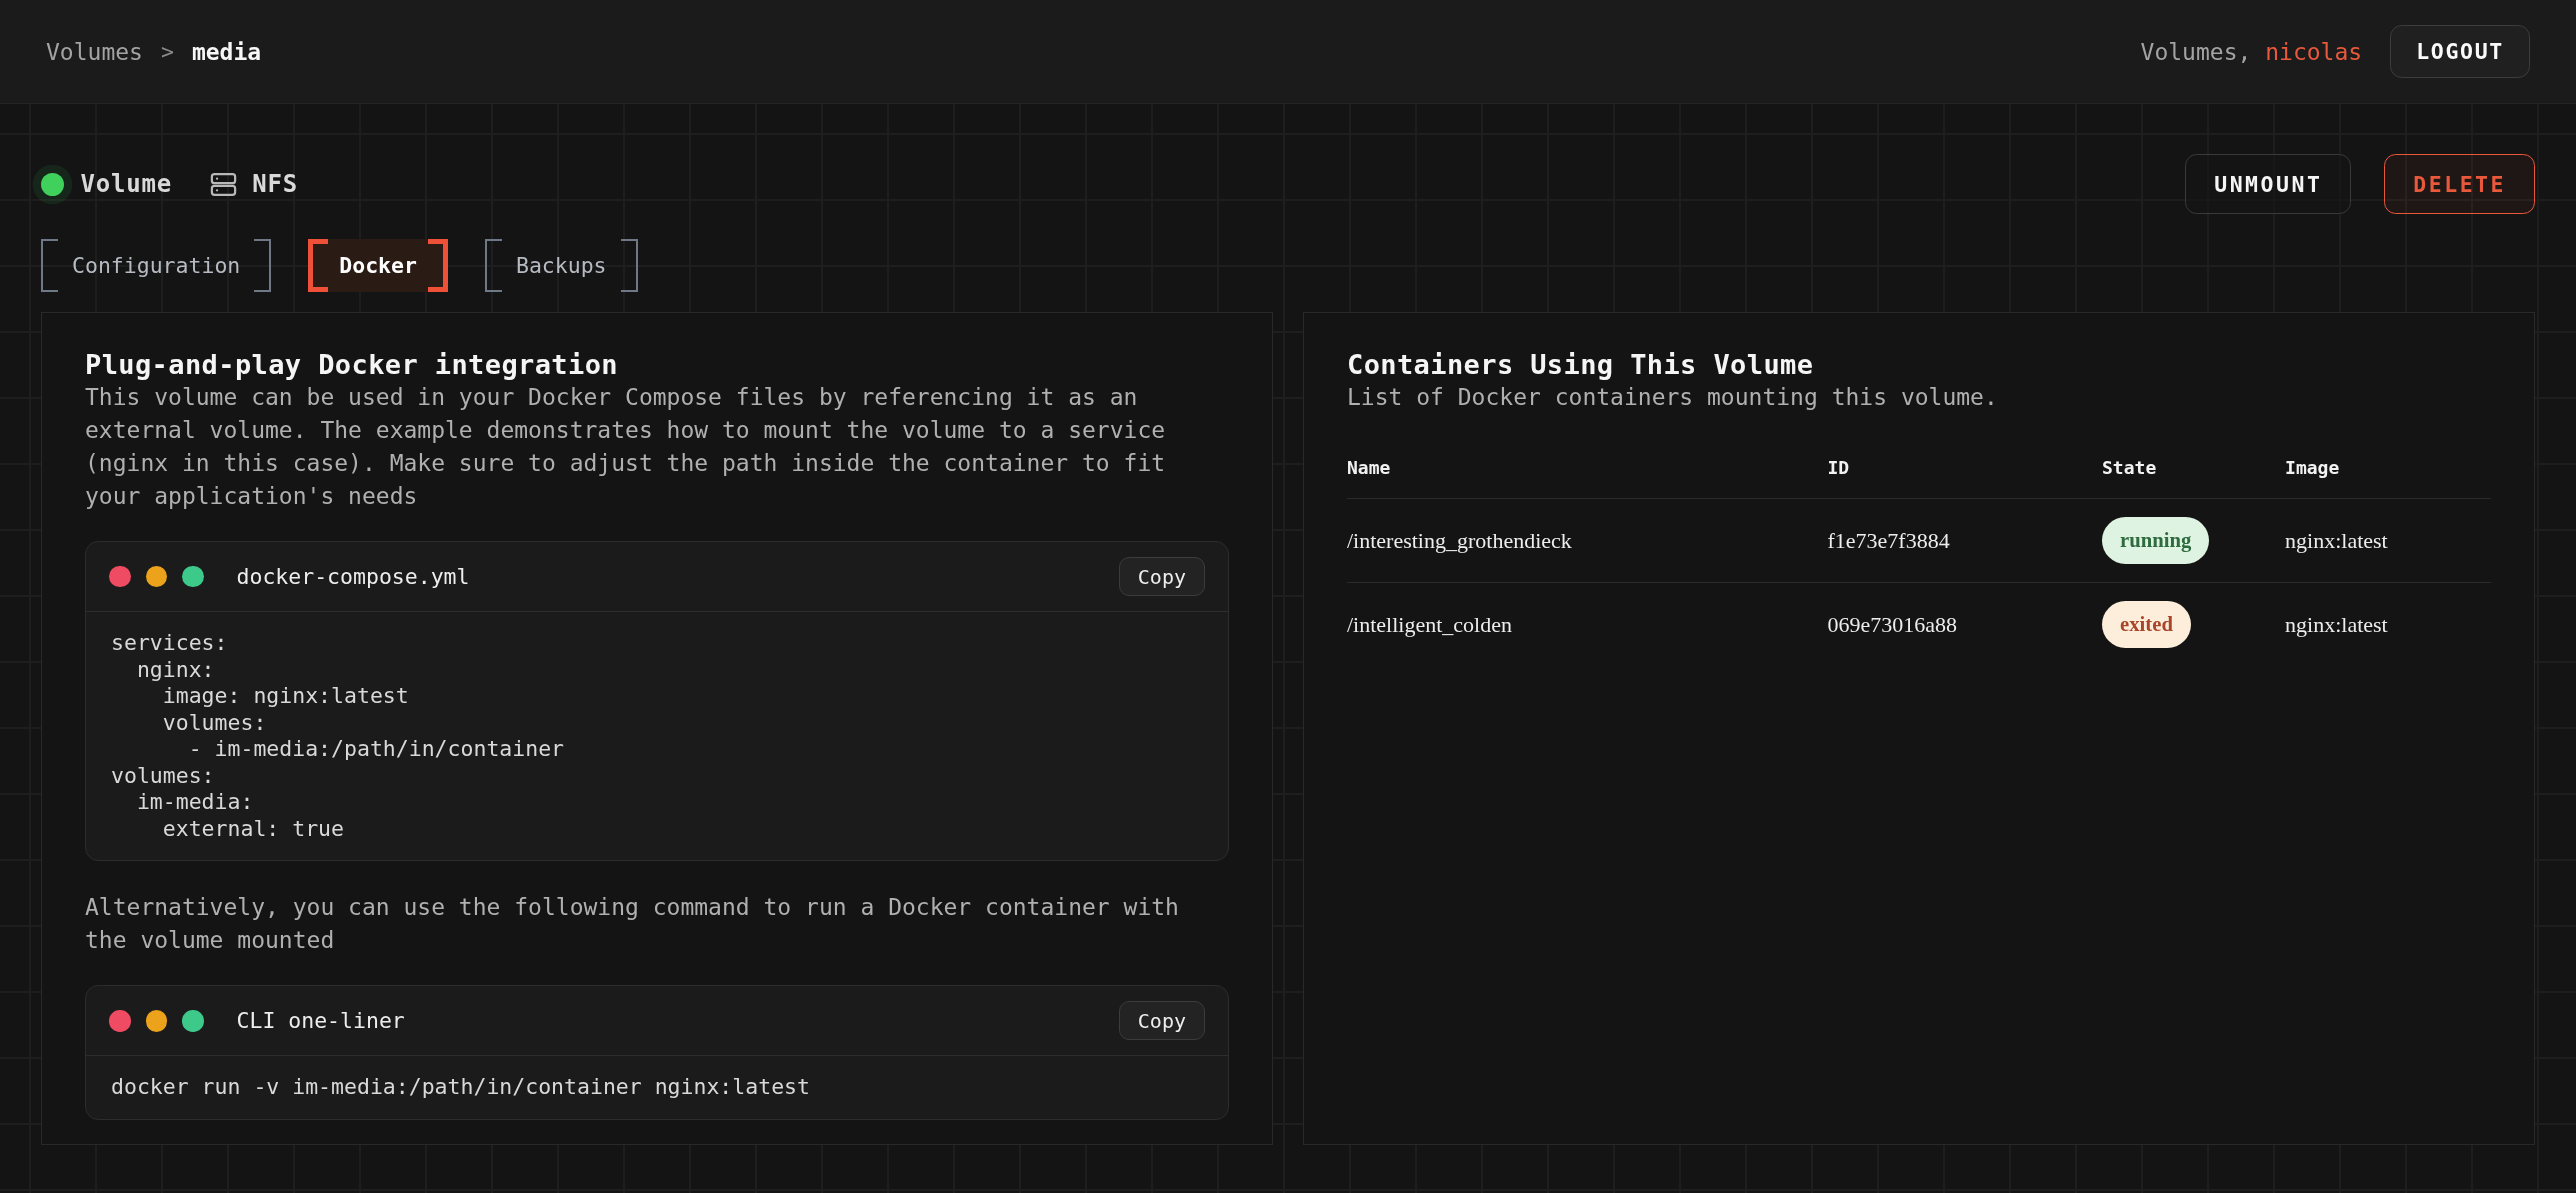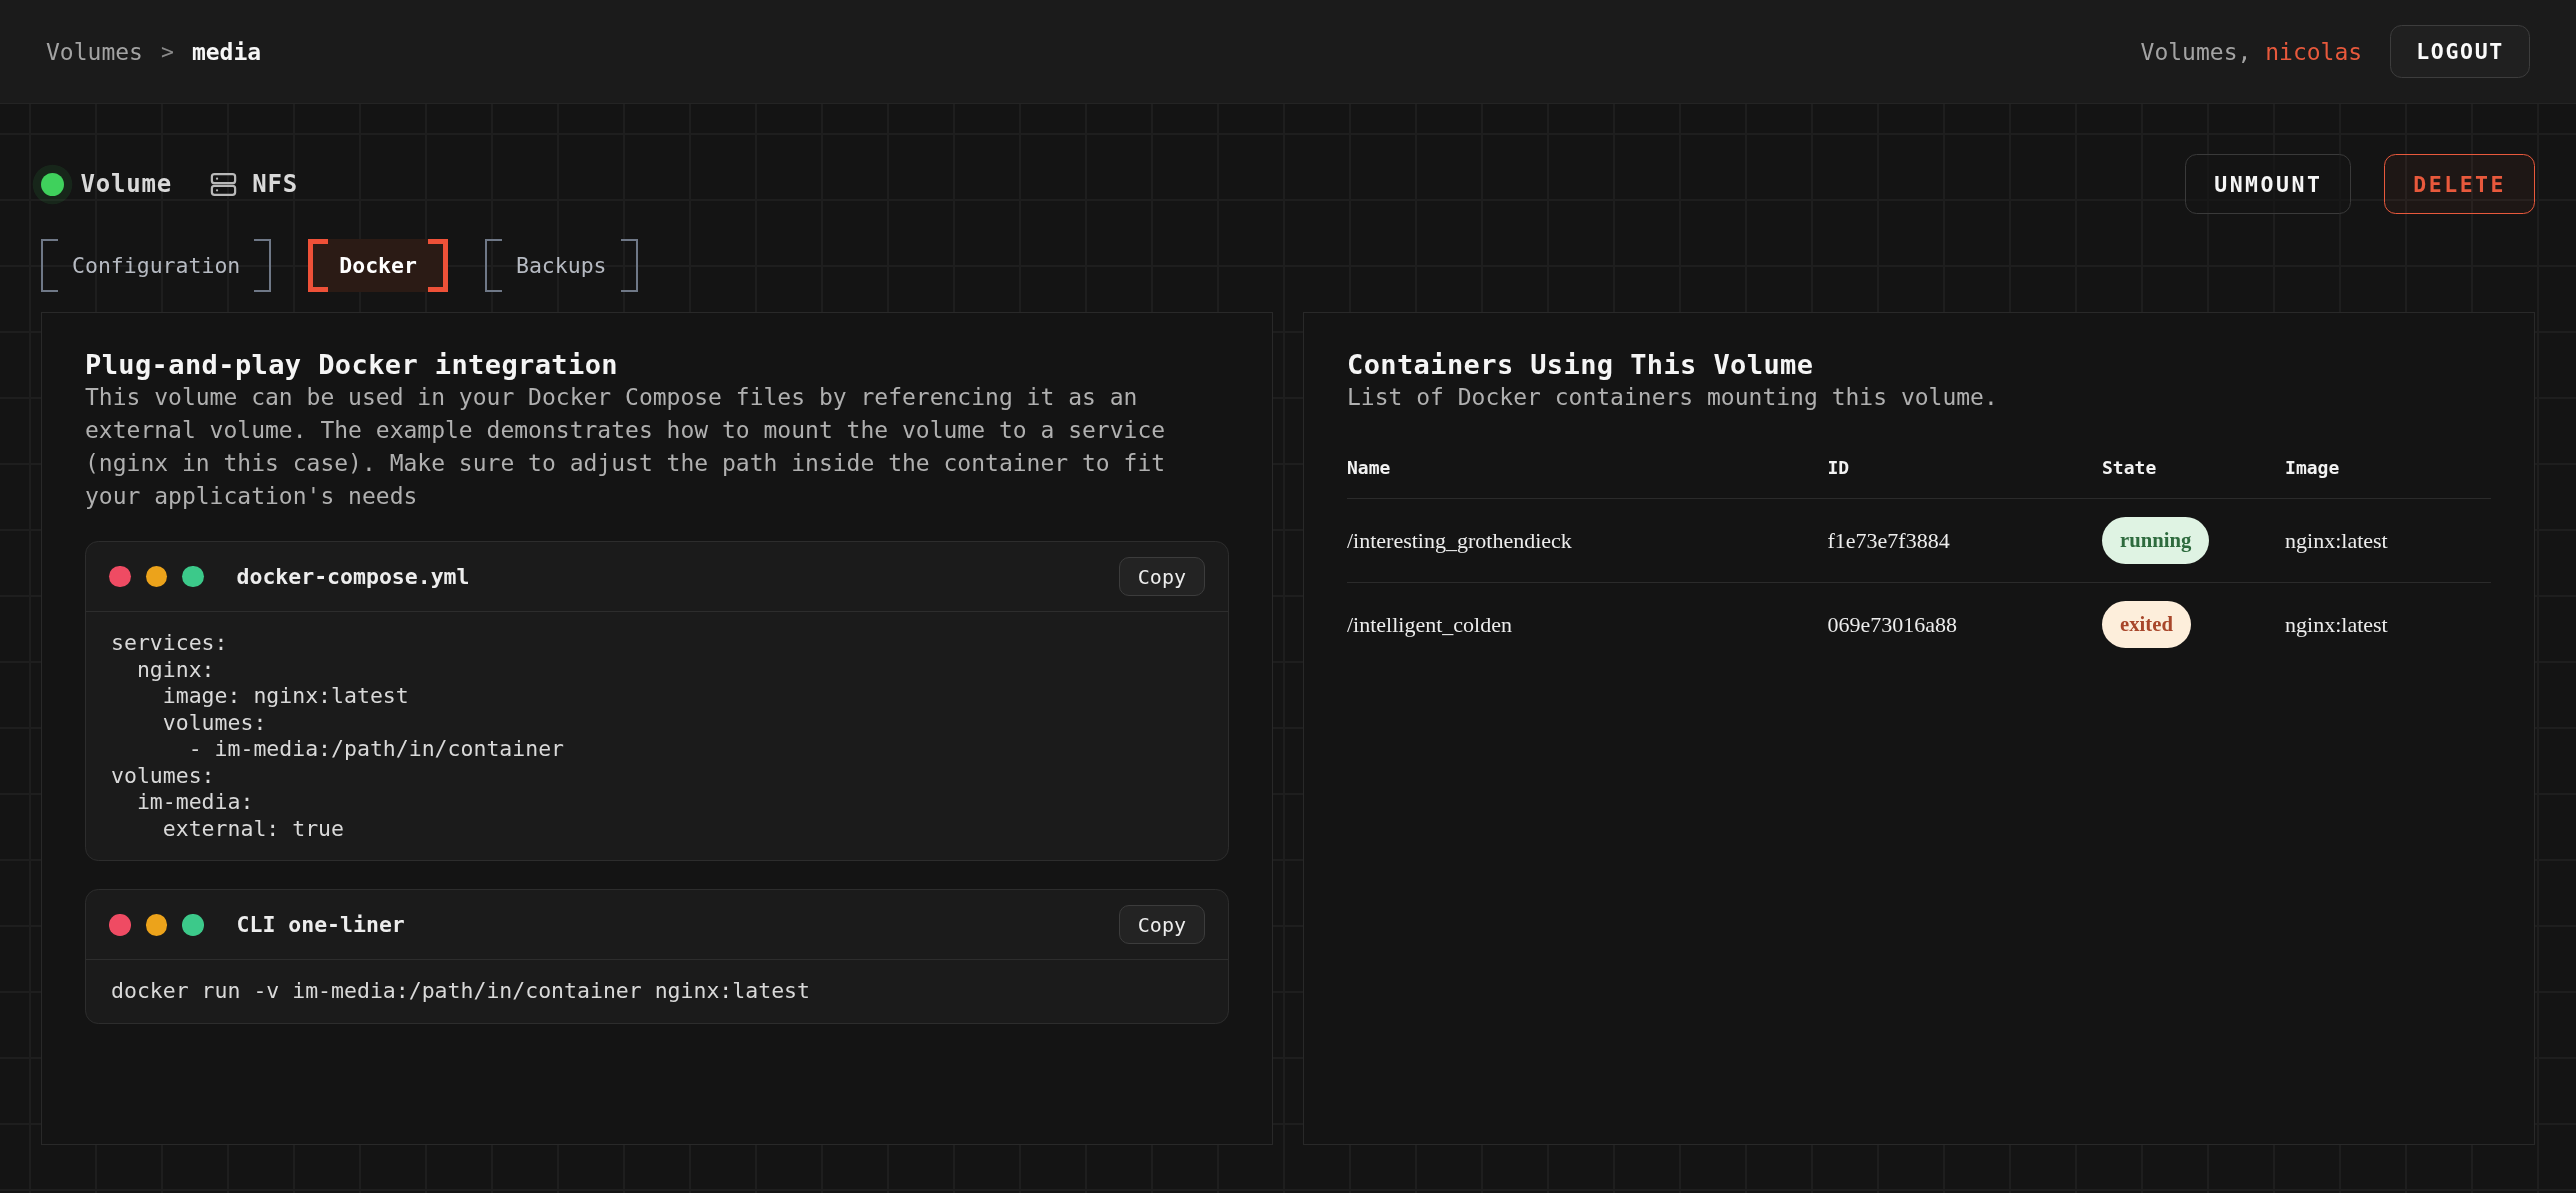--- a/index.html
+++ b/index.html
@@ -97,21 +97,21 @@
   }
   .codeblock-header {
     display:flex; align-items:center; padding:15px 23px;
     border-bottom:1.7px solid #2d2d2d;
   }
   .traffic { display:flex; align-items:center; gap:15px; }
   .light { width:21.5px; height:21.5px; border-radius:50%; }
   .light.red { background:#ef4b63; }
   .light.yellow { background:#eca31b; }
   .light.green { background:#3cc98a; }
-  .code-filename { margin-left:33px; font-size:21.5px; font-weight:bold; color:#ededed; }
+  .code-filename { margin-left:33px; font-size:21.5px; font-weight:normal; color:#ededed; }
   .copy-btn {
     margin-left:auto; background:#232323; border:1.7px solid #3c3c3c; border-radius:10px;
     color:#ededed; font-family:inherit; font-size:20px; padding:6.6px 18px; cursor:pointer;
   }
   .code-body {
     padding:18px 25px; font-family:inherit; font-size:21.5px; line-height:26.5px;
     color:#d9d9d9; white-space:pre; overflow:hidden;
   }
   .cli-note { margin-top:30px; font-size:23px; line-height:33px; color:#b0b0b0; }
 
@@ -207,20 +207,21 @@
         <pre class="code-body">services:
   nginx:
     image: nginx:latest
     volumes:
       - im-media:/path/in/container
 volumes:
   im-media:
     external: true</pre>
       </div>
 
+      <p class="cli-note">Alternatively, you can use the following command to run a Docker container with the volume mounted</p>
 
       <div class="codeblock">
         <div class="codeblock-header">
           <span class="traffic">
             <span class="light red"></span>
             <span class="light yellow"></span>
             <span class="light green"></span>
           </span>
           <span class="code-filename">CLI one-liner</span>
           <button class="copy-btn">Copy</button>

